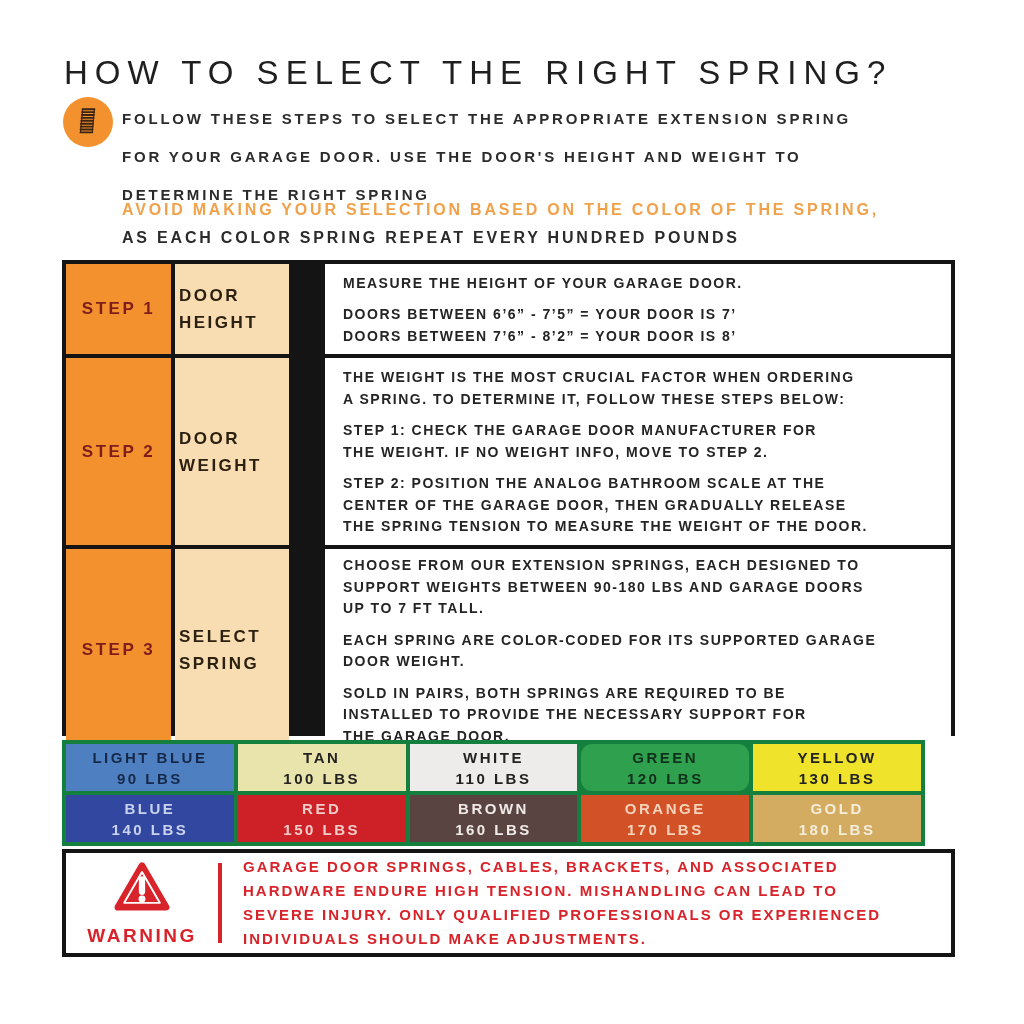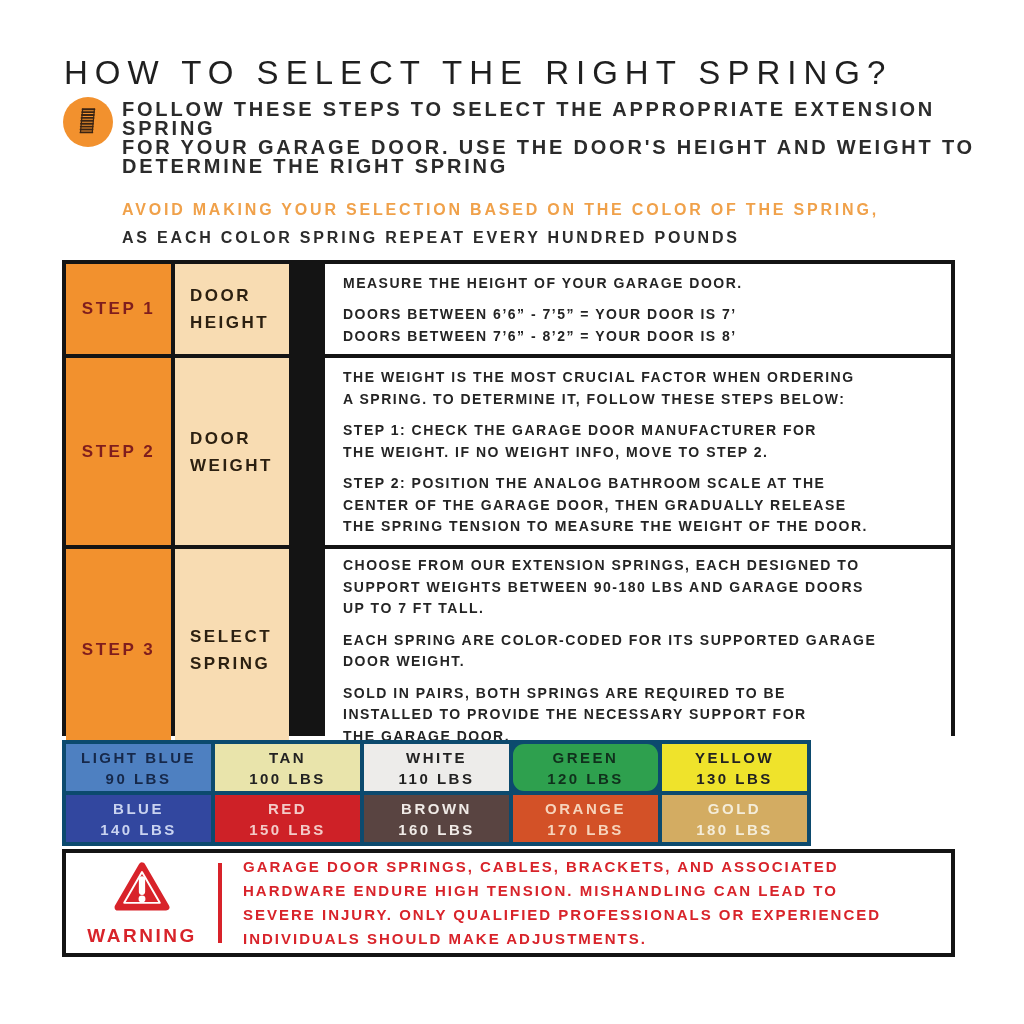--- a/index.html
+++ b/index.html
@@ -17,21 +17,21 @@
     left:64px;top:54px;
     font-size:33px;font-weight:400;letter-spacing:7px;
     color:#1f1f1f;white-space:nowrap;
   }
   .badge{
     left:63px;top:97px;width:50px;height:50px;border-radius:50%;
     background:#F2912E;display:flex;align-items:center;justify-content:center;
   }
   .intro{
     left:122px;top:100px;
-    font-size:20px;letter-spacing:2.8px;line-height:19px;
+    font-size:15px;letter-spacing:2.8px;line-height:38px;
     white-space:pre-line;color:#2b2b2b;
   }
   .caution-hl{
     left:122px;top:196px;
     font-size:16px;letter-spacing:2.8px;line-height:28px;
     color:#F0A14A;white-space:nowrap;
   }
   .caution-rest{
     left:122px;top:224px;
     font-size:16px;letter-spacing:2.8px;line-height:28px;
@@ -48,36 +48,36 @@
   }
   .cell{box-sizing:border-box;}
   .step-cell{
     background:#F2912E;color:#7f1d1d;
     display:flex;align-items:center;justify-content:center;
     font-size:17px;letter-spacing:2.5px;
   }
   .name-cell{
     background:#F8DCB2;color:#2c2011;
     display:flex;align-items:center;
-    padding-left:15px;font-size:17px;letter-spacing:2.5px;line-height:27px;
+    padding-left:4px;font-size:17px;letter-spacing:2.5px;line-height:27px;
     white-space:pre-line;
   }
   .content-cell{
     background:#ffffff;color:#242424;
     padding:6px 16px 4px 18px;
     font-size:14px;letter-spacing:1.5px;line-height:21.5px;
     display:flex;flex-direction:column;justify-content:center;margin-left:32px;
   }
   .content-cell .para{margin:0 0 10px 0;white-space:pre-line;}
   .content-cell .para:last-child{margin-bottom:0;}
 
   
   .spring-grid{
-    left:62px;top:740px;width:749px;height:106px;box-sizing:border-box;
-    background:#0c4a6e;padding:4px;
+    left:62px;top:740px;width:863px;height:106px;box-sizing:border-box;
+    background:#15803d;padding:4px;
     display:grid;gap:4px;
     grid-template-columns:repeat(5,1fr);
     grid-template-rows:1fr 1fr;
   }
   .swatch{
     display:flex;flex-direction:column;align-items:center;justify-content:center;
     font-size:15px;letter-spacing:2.5px;line-height:21px;
   }
 
   

